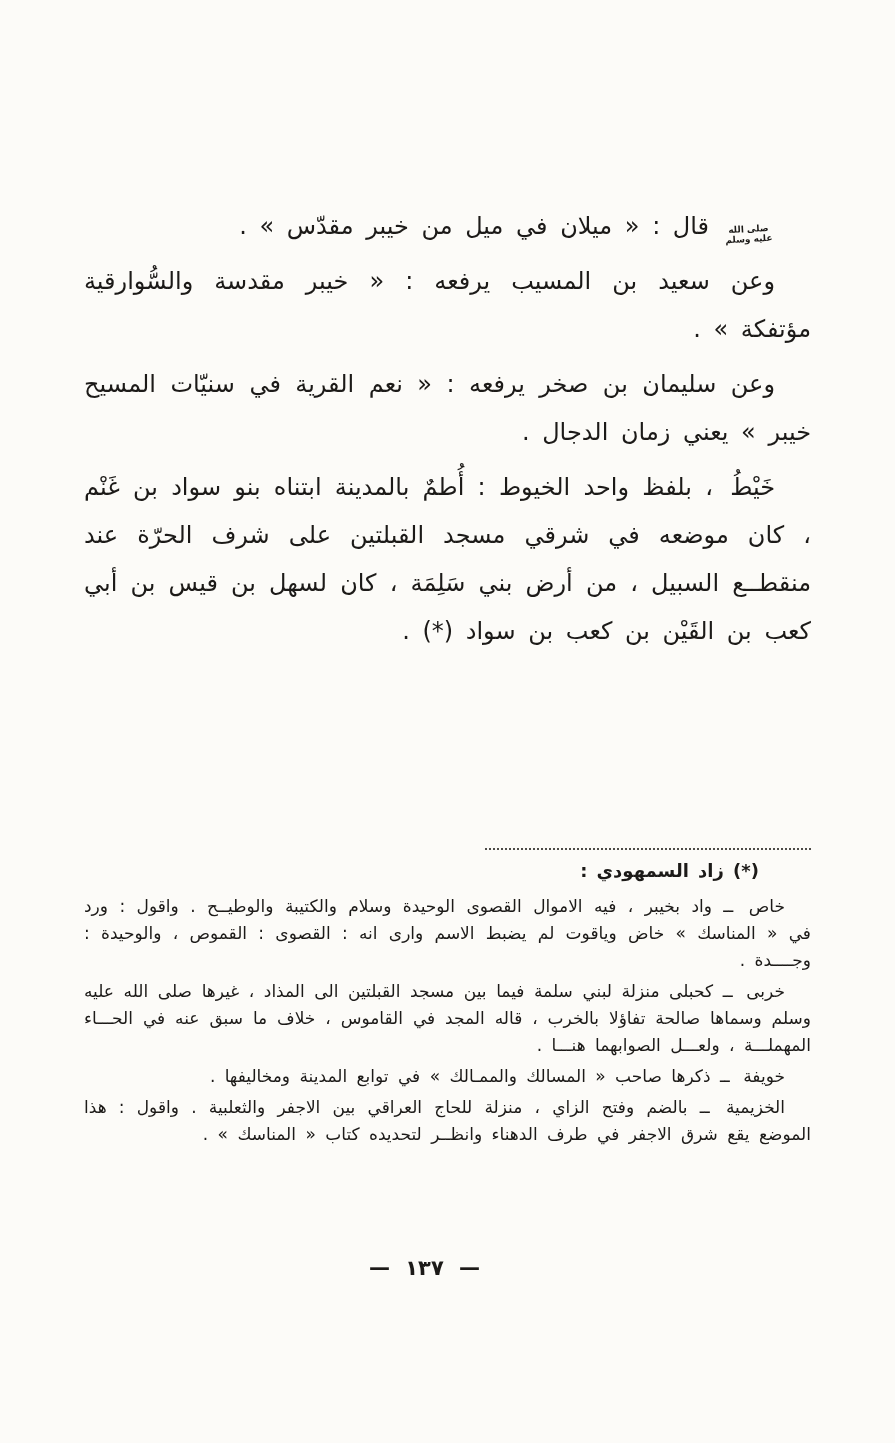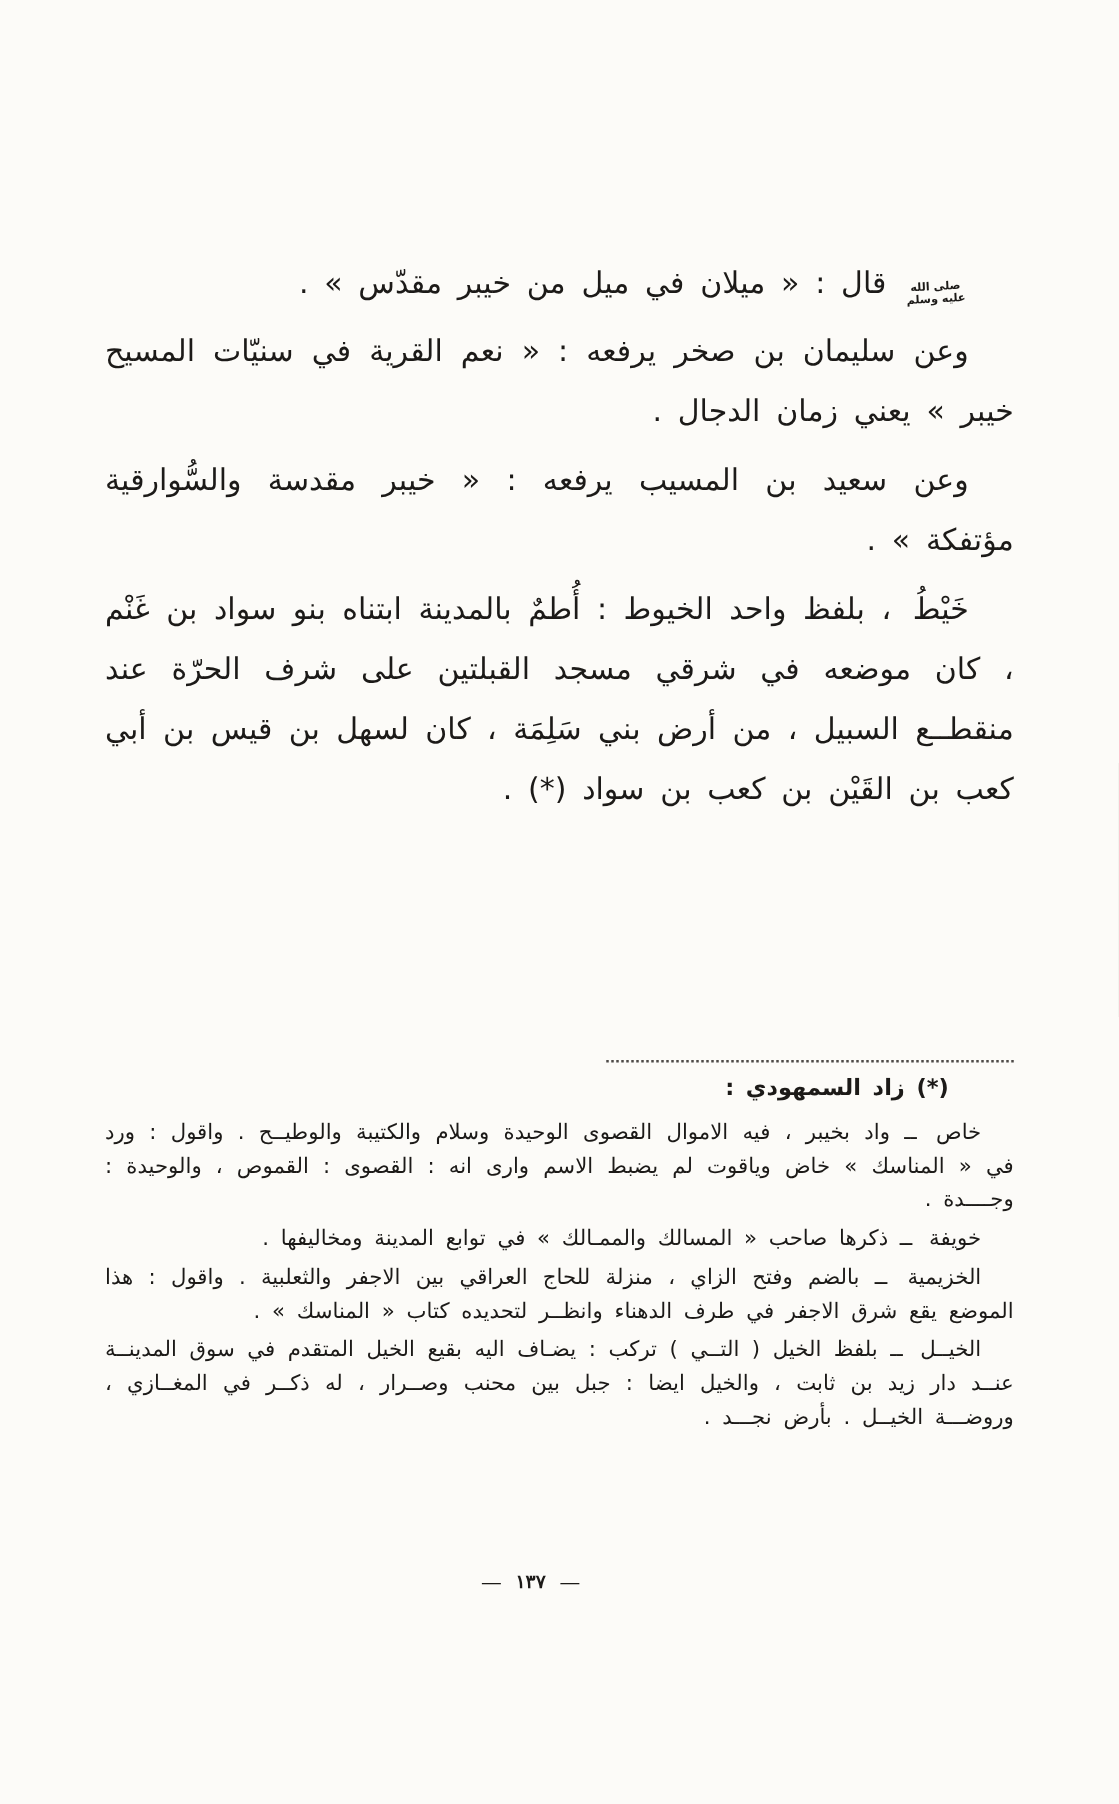--- a/index.html
+++ b/index.html
@@ -82,80 +82,79 @@
     font-weight: 400;
     margin-left: 4px;
   }
   
   .page-number {
     position: absolute;
     top: 1256px;
     left: 0;
     right: 0;
     text-align: center;
-    font-size: 15px;
+    font-size: 21px;
     font-weight: 700;
     letter-spacing: 3px;
     word-spacing: 8px;
     padding-right: 46px; 
     box-sizing: border-box;
     direction: rtl;
-    font-family: Liberation Serif, serif;
   }
 </style>
 </head>
 <body>
 
 <div class="page">
 
   <main class="main-text">
 
     <p class="para">
       <span class="honorific">
         <span class="h-line">صلى الله</span>
         <span class="h-line">عليه وسلم</span>
       </span>
       <span>قال : « ميلان في ميل من خيبر مقدّس » .</span>
     </p>
 
+    <p class="para">وعن سعيد بن المسيب يرفعه : « خيبر مقدسة والسُّوارقية مؤتفكة » .</p>
+
     <p class="para">وعن سليمان بن صخر يرفعه : « نعم القرية في سنيّات المسيح خيبر » يعني زمان الدجال .</p>
-
-    <p class="para">وعن سعيد بن المسيب يرفعه : « خيبر مقدسة والسُّوارقية مؤتفكة » .</p>
 
     <p class="para">
       <span class="headword">خَيْطُ</span>
       <span>، بلفظ واحد الخيوط : أُطمٌ بالمدينة ابتناه بنو سواد بن غَنْم ، كان موضعه في شرقي مسجد القبلتين على شرف الحرّة عند منقطــع السبيل ، من أرض بني سَلِمَة ، كان لسهل بن قيس بن أبي كعب بن القَيْن بن كعب بن سواد (*) .</span>
     </p>
 
   </main>
 
   <section class="footnotes">
 
     <div class="fn-separator"></div>
 
     <div class="fn-marker">(*) زاد السمهودي :</div>
 
     <div class="fn-entry">
       <span class="fn-term">خاص</span>
       <span class="fn-body">ــ واد بخيبر ، فيه الاموال القصوى الوحيدة وسلام والكتيبة والوطيــح . واقول : ورد في « المناسك » خاض وياقوت لم يضبط الاسم وارى انه : القصوى : القموص ، والوحيدة : وجــــدة .</span>
     </div>
 
+    <div class="fn-entry">
+      <span class="fn-term">خربى</span>
+      <span class="fn-body">ــ كحبلى منزلة لبني سلمة فيما بين مسجد القبلتين الى المذاد ، غيرها صلى الله عليه وسلم وسماها صالحة تفاؤلا بالخرب ، قاله المجد في القاموس ، خلاف ما سبق عنه في الحـــاء المهملـــة ، ولعـــل الصوابهما هنـــا .</span>
+    </div>
 
     <div class="fn-entry">
       <span class="fn-term">خويفة</span>
       <span class="fn-body">ــ ذكرها صاحب « المسالك والممـالك » في توابع المدينة ومخاليفها .</span>
     </div>
 
     <div class="fn-entry">
       <span class="fn-term">الخزيمية</span>
       <span class="fn-body">ــ بالضم وفتح الزاي ، منزلة للحاج العراقي بين الاجفر والثعلبية . واقول : هذا الموضع يقع شرق الاجفر في طرف الدهناء وانظــر لتحديده كتاب « المناسك » .</span>
     </div>
 
-    <div class="fn-entry">
-      <span class="fn-term">الخيــل</span>
-      <span class="fn-body">ــ بلفظ الخيل ( التــي ) تركب : يضـاف اليه بقيع الخيل المتقدم في سوق المدينــة عنــد دار زيد بن ثابت ، والخيل ايضا : جبل بين محنب وصــرار ، له ذكــر في المغــازي ، وروضـــة الخيــل . بأرض نجـــد .</span>
-    </div>
 
   </section>
 
   <footer class="page-number">— ١٣٧ —</footer>
 
 </div>
 
 </body></html>

